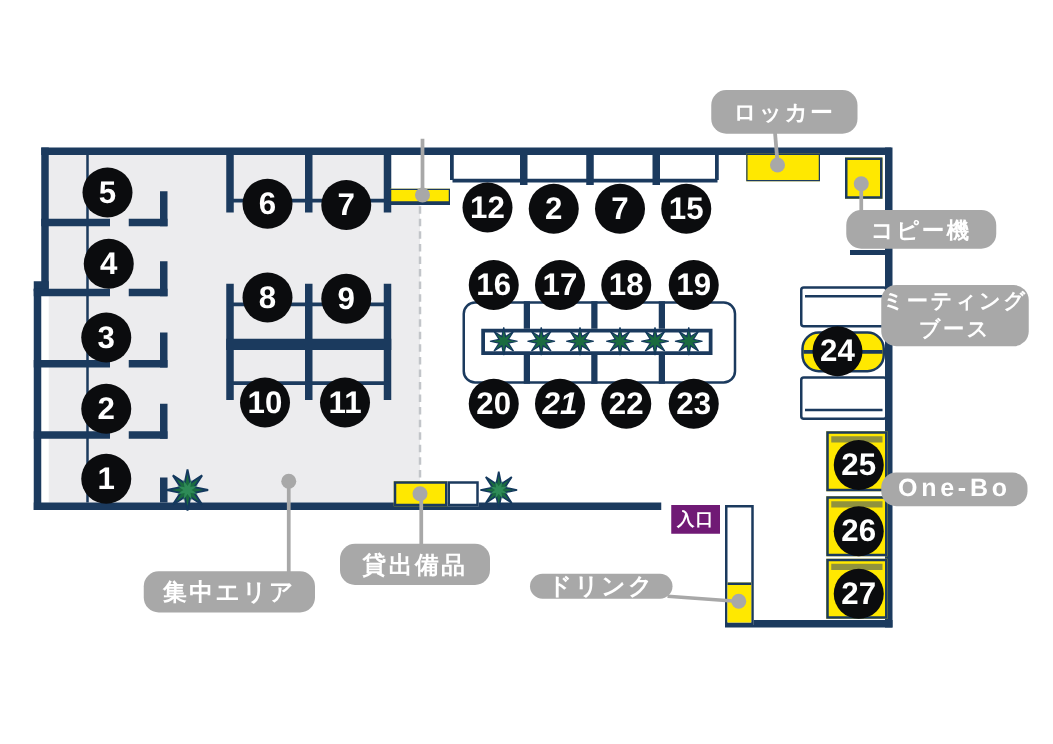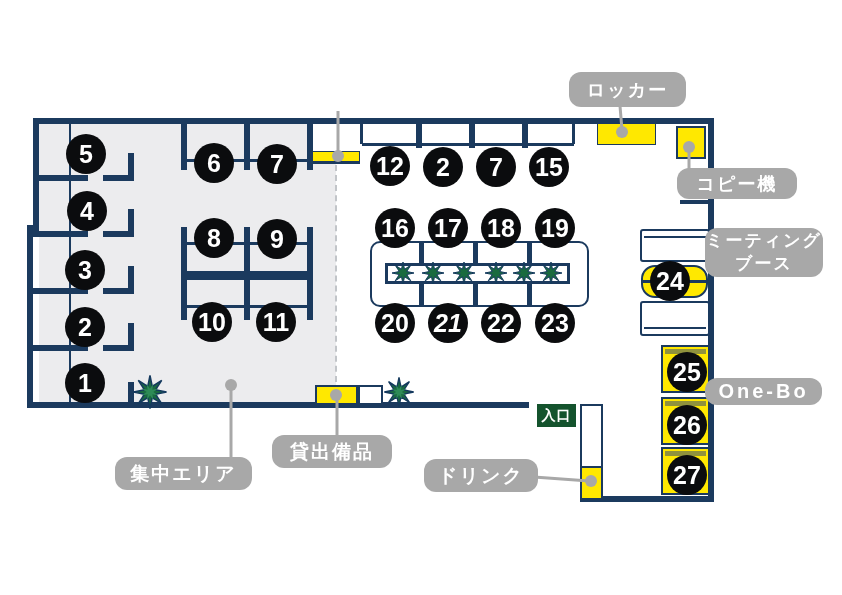--- a/index.html
+++ b/index.html
@@ -11,21 +11,21 @@
   .patch{position:absolute;background:#ffffff;}
   .dash{position:absolute;border-left:2px dashed #c2c5c9;}
   .yellow{position:absolute;background:#ffe800;border:2px solid #1b3a5e;box-sizing:border-box;}
   .whitebox{position:absolute;background:#ffffff;border:2px solid #1b3a5e;box-sizing:border-box;}
   .seat{position:absolute;width:40px;height:40px;border-radius:50%;background:#0b0c0e;color:#ffffff;
         display:flex;align-items:center;justify-content:center;font-size:25px;font-weight:700;z-index:30;}
   .glabel{position:absolute;background:#a8a8a8;border-radius:12px;color:#ffffff;font-weight:700;
           display:flex;align-items:center;justify-content:center;letter-spacing:2px;text-align:center;z-index:40;}
   .title-box{position:absolute;left:40px;top:43px;width:172px;height:59px;background:#1b3a5e;color:#ffffff;
              font-weight:700;font-size:20px;line-height:1.3;letter-spacing:2px;padding:8px 0 0 28px;box-sizing:border-box;z-index:40;}
-  .entrance{position:absolute;left:537px;top:404px;width:39px;height:23px;background:#14532d;color:#ffffff;
+  .entrance{position:absolute;left:537px;top:404px;width:39px;height:23px;background:#701a75;color:#ffffff;
             font-weight:700;font-size:14px;display:flex;align-items:center;justify-content:center;letter-spacing:1px;z-index:35;}
   .plant{position:absolute;z-index:25;}
   svg.connectors{position:absolute;left:0;top:0;z-index:38;pointer-events:none;}
   .band{position:absolute;left:2px;top:2px;right:2px;height:5px;background:#90923d;}
   .innerline{position:absolute;background:#1b3a5e;}
 </style>
 </head>
 <body>
 
 <div class="canvas">
@@ -186,15 +186,15 @@
 
   <div class="glabel" style="left:677px;top:168px;width:120px;height:31px;font-size:18px;">コピー機</div>
   <div class="glabel" style="left:569px;top:72px;width:117px;height:35px;font-size:18px;">ロッカー</div>
   <div class="glabel" style="left:705px;top:228px;width:118px;height:49px;font-size:17px;flex-direction:column;line-height:1.35;">
     <div>ミーティング</div>
     <div>ブース</div>
   </div>
   <div class="glabel" style="left:705px;top:378px;width:117px;height:27px;font-size:20px;letter-spacing:3px;">One-Bo</div>
   <div class="glabel" style="left:115px;top:457px;width:137px;height:33px;font-size:19px;">集中エリア</div>
   <div class="glabel" style="left:272px;top:435px;width:120px;height:33px;font-size:19px;">貸出備品</div>
-  <div class="glabel" style="left:424px;top:459px;width:114px;height:33px;font-size:19px;">ドリンク</div>
+  <div class="glabel" style="left:424px;top:459px;width:114px;height:20px;font-size:19px;">ドリンク</div>
 
 </div>
 
 </body></html>

